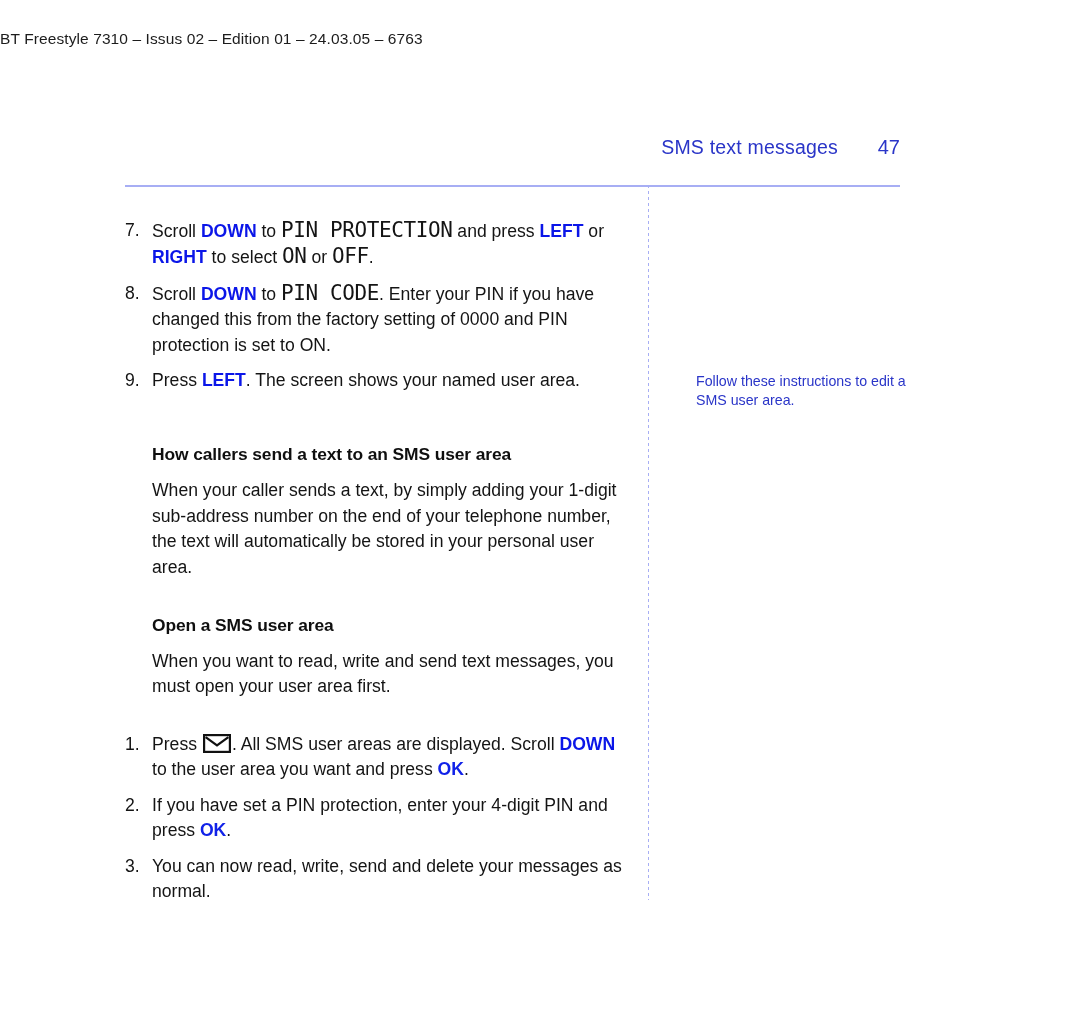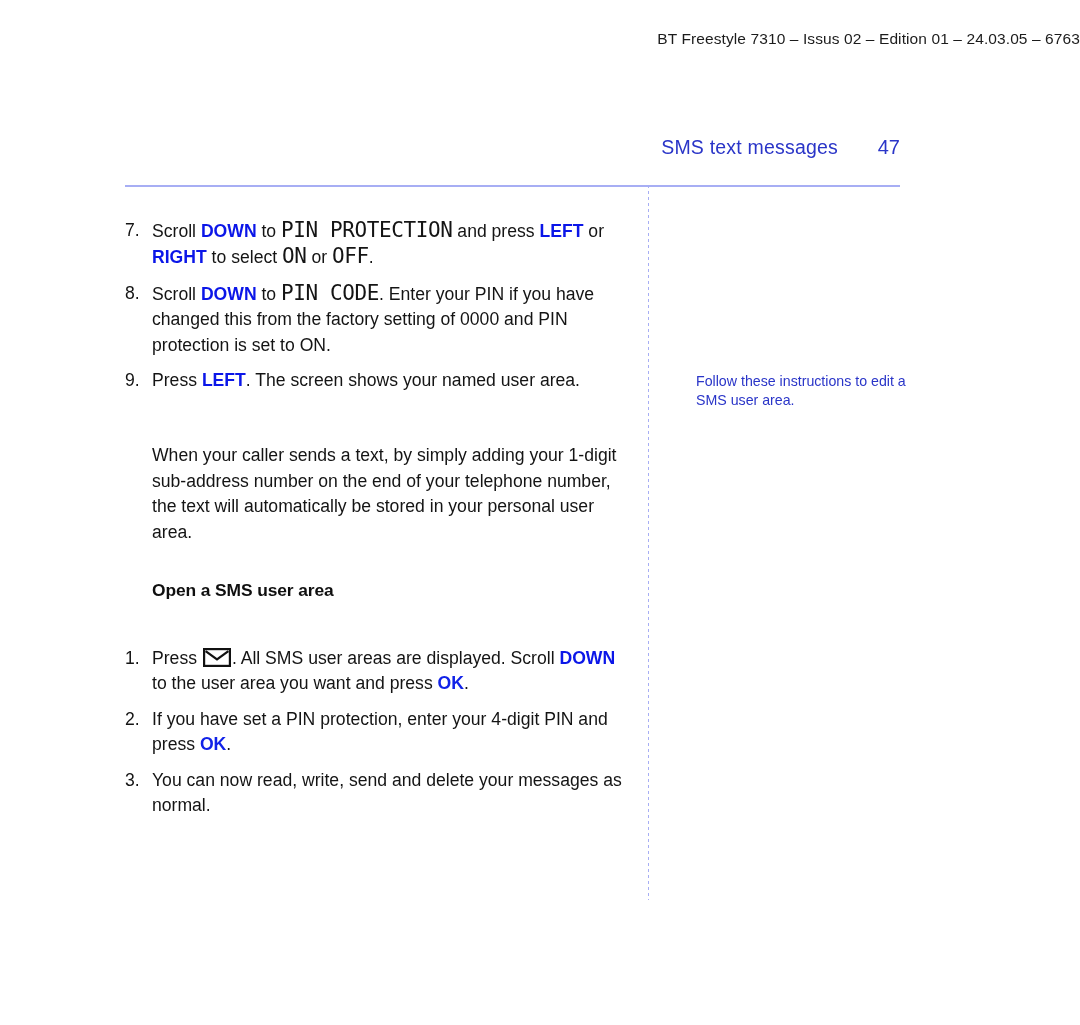--- a/index.html
+++ b/index.html
@@ -16,21 +16,21 @@
     color: #1a1a1a;
     -webkit-font-smoothing: antialiased;
   }
 
   
   .running-head {
     position: absolute;
     top: 30px;
     left: 0;
     width: 1080px;
-    text-align: right;
+    text-align: left;
     font-size: 15.5px;
     letter-spacing: 0.1px;
     color: #1c1c1c;
   }
 
   
   .section-head {
     position: absolute;
     top: 136px;
     left: 125px;
@@ -179,25 +179,27 @@
       <span class="body"><span>Scroll </span><span class="key">DOWN</span><span> to </span><span class="lcd">PIN CODE</span><span>. Enter your PIN if you have changed this from the factory setting of 0000 and PIN protection is set to ON.</span></span>
     </div>
     <div class="step">
       <span class="num">9.</span>
       <span class="body"><span>Press </span><span class="key">LEFT</span><span>. The screen shows your named user area.</span></span>
     </div>
   </div>
 
   <div class="block-gap-1"></div>
 
+  <h2 class="subhead">How callers send a text to an SMS user area</h2>
   <p class="para">When your caller sends a text, by simply adding your 1-digit sub-address number on the end of your telephone number, the text will automatically be stored in your personal user area.</p>
 
   <div class="block-gap-2"></div>
 
   <h2 class="subhead">Open a SMS user area</h2>
+  <p class="para">When you want to read, write and send text messages, you must open your user area first.</p>
 
   <div class="block-gap-3"></div>
 
   <div>
     <div class="step">
       <span class="num">1.</span>
       <span class="body"><span>Press </span><span class="envelope"><svg width="28" height="19" viewBox="0 0 28 19" xmlns="http://www.w3.org/2000/svg">
               <rect x="1.1" y="1.1" width="25.8" height="16.8" fill="#ffffff" stroke="#111111" stroke-width="2.2"></rect>
               <path d="M2.6 3.1 L14 11.4 L25.4 3.1" fill="none" stroke="#111111" stroke-width="2.2" stroke-linejoin="miter"></path>
             </svg></span><span>. All SMS user areas are displayed. Scroll </span><span class="key">DOWN</span><span> to the user area you want and press </span><span class="key-light">OK</span><span>.</span></span>

